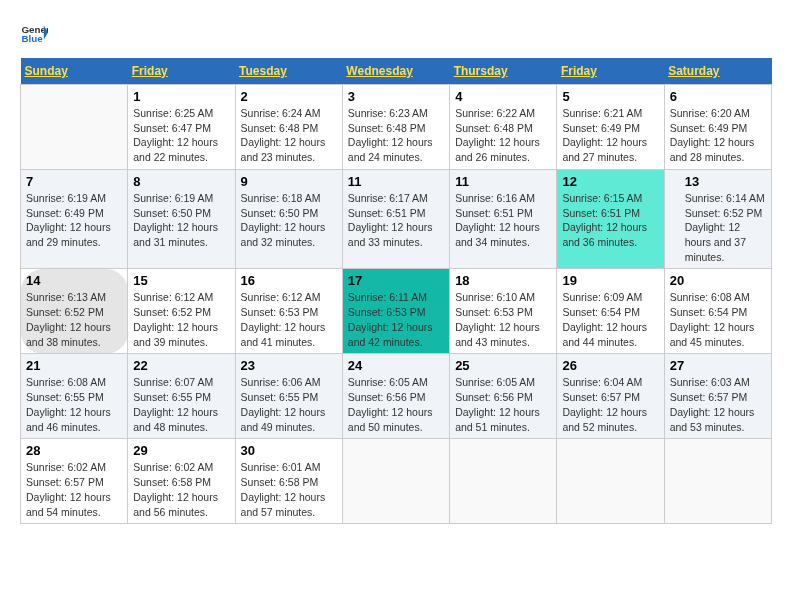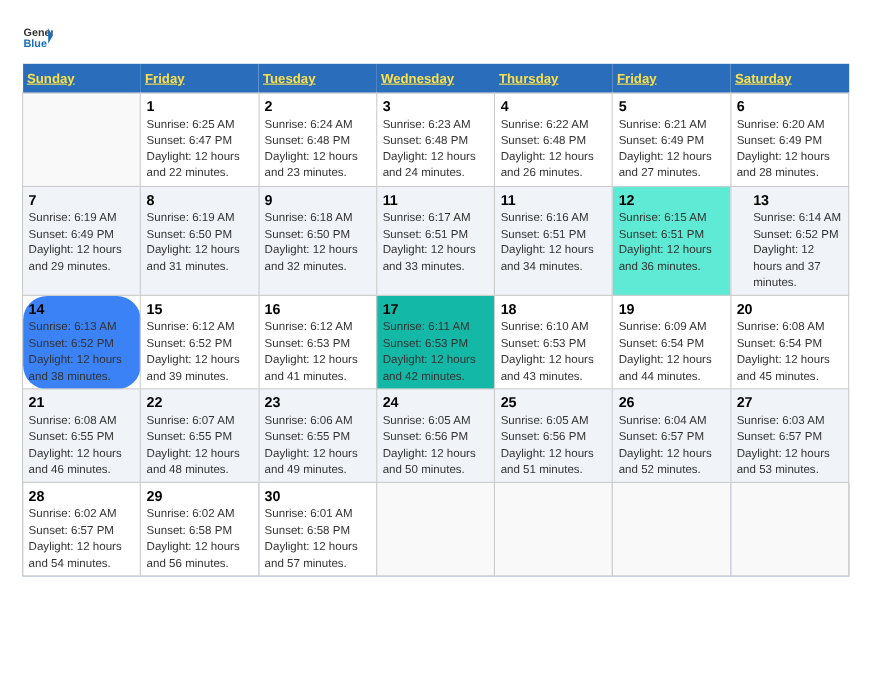--- a/index.html
+++ b/index.html
@@ -160,21 +160,21 @@
         <td style="background-color: #5eead4;">
           <div class="day-number">12</div>
           <div class="day-info">Sunrise: 6:15 AM<br>Sunset: 6:51 PM<br>Daylight: 12 hours and 36 minutes.</div>
         </td>
         <td style="background-color: rgb(240, 244, 248); padding-left: 20px;">
           <div class="day-number">13</div>
           <div class="day-info">Sunrise: 6:14 AM<br>Sunset: 6:52 PM<br>Daylight: 12 hours and 37 minutes.</div>
         </td>
       </tr>
       <tr style="background-color: rgb(255, 255, 255);">
-        <td style="background-color: #3b82f6; border-radius: 22px;">
+        <td style="background-color: #e5e5e5; border-radius: 22px;">
           <div class="day-number">14</div>
           <div class="day-info">Sunrise: 6:13 AM<br>Sunset: 6:52 PM<br>Daylight: 12 hours and 38 minutes.</div>
         </td>
         <td style="background-color: rgb(255, 255, 255);">
           <div class="day-number">15</div>
           <div class="day-info">Sunrise: 6:12 AM<br>Sunset: 6:52 PM<br>Daylight: 12 hours and 39 minutes.</div>
         </td>
         <td style="background-color: rgb(255, 255, 255);">
           <div class="day-number">16</div>
           <div class="day-info">Sunrise: 6:12 AM<br>Sunset: 6:53 PM<br>Daylight: 12 hours and 41 minutes.</div>
@@ -219,21 +219,21 @@
         </td>
         <td style="background-color: rgb(240, 244, 248);">
           <div class="day-number">26</div>
           <div class="day-info">Sunrise: 6:04 AM<br>Sunset: 6:57 PM<br>Daylight: 12 hours and 52 minutes.</div>
         </td>
         <td style="background-color: rgb(240, 244, 248);">
           <div class="day-number">27</div>
           <div class="day-info">Sunrise: 6:03 AM<br>Sunset: 6:57 PM<br>Daylight: 12 hours and 53 minutes.</div>
         </td>
       </tr>
-      <tr style="background-color: #1d4ed8;">
+      <tr style="background-color: #7dd3fc;">
         <td style="background-color: rgb(255, 255, 255);">
           <div class="day-number">28</div>
           <div class="day-info">Sunrise: 6:02 AM<br>Sunset: 6:57 PM<br>Daylight: 12 hours and 54 minutes.</div>
         </td>
         <td style="background-color: rgb(255, 255, 255);">
           <div class="day-number">29</div>
           <div class="day-info">Sunrise: 6:02 AM<br>Sunset: 6:58 PM<br>Daylight: 12 hours and 56 minutes.</div>
         </td>
         <td style="background-color: rgb(255, 255, 255);">
           <div class="day-number">30</div>

